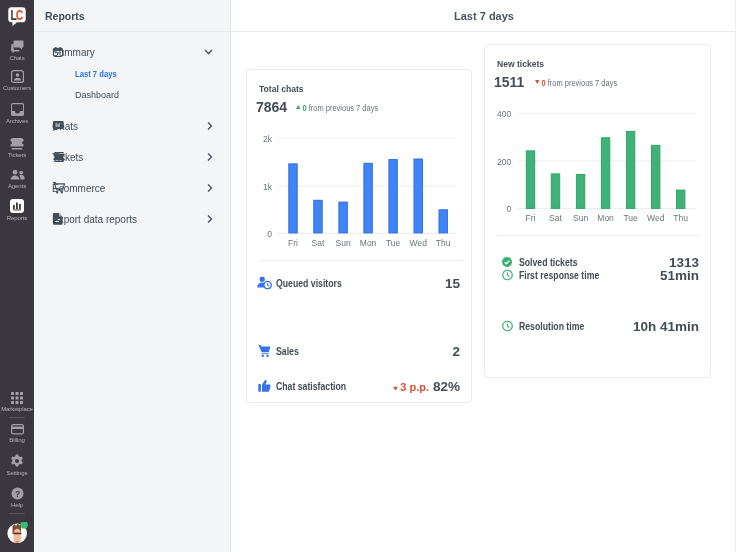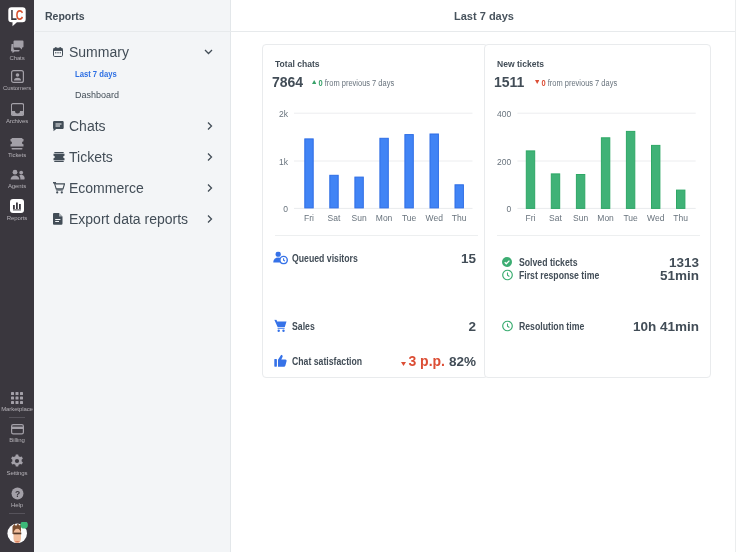--- a/index.html
+++ b/index.html
@@ -13,55 +13,55 @@
 .ritem svg { display:block; margin:0 auto; }
 .rlab { display:block; font-size:6px; color:#b5b2b8; line-height:7px; margin-top:2px; letter-spacing:-0.1px; }
 .rdiv { position:absolute; left:9px; width:16px; height:1px; background:#56535b; }
 
 
 #side { position:absolute; left:34px; top:0; width:197px; height:552px;
   background:#f3f5f7; border-right:1px solid #e3e7ea; }
 #side h1 { position:absolute; left:11px; top:10px; font-size:10.5px; font-weight:bold; color:#424d57; }
 .mrow { position:absolute; left:0; width:197px; height:20px; }
 .mico { position:absolute; left:19px; top:50%; transform:translateY(-50%); }
-.mtxt { position:absolute; left:35px; top:50%; transform:translateY(-50%);
-  font-size:14px; color:#424d57; white-space:nowrap; }
+.mtxt { position:absolute; left:18px; top:50%; transform:translateY(-50%);
+  font-size:10px; color:#424d57; white-space:nowrap; }
 .msub { position:absolute; left:41px; transform:translateY(-50%);
   font-size:9px; color:#424d57; white-space:nowrap; }
 .mchev { position:absolute; right:18px; top:50%; transform:translateY(-50%); }
 
 
 #main { position:absolute; left:232px; top:0; width:504px; height:552px; background:#fff; }
 #hdr { position:absolute; left:0; top:0; width:504px; height:31px; }
 #hdr span { position:absolute; left:0; right:0; top:10px; text-align:center;
   font-size:11px; font-weight:bold; color:#48535d; }
 #redge { position:absolute; left:735px; top:0; width:1px; height:552px; background:#ebedee; z-index:6; }
 #hline { position:absolute; left:35px; top:31px; width:701px; height:1px; background:#e7eaec; z-index:5; }
 
 .card { position:absolute; top:44px; height:334px; background:#fff;
   border:1px solid #e9ebed; border-radius:4px; }
-#card1 { left:30px; width:226px; }
+#card1 { left:14px; width:226px;margin-top:25px; }
 #card2 { left:252px; width:227px; }
 .ctitle { position:absolute; left:12px; top:13px; font-size:9.5px; font-weight:bold; color:#424d57;
   transform:scaleX(0.9); transform-origin:left top; }
 .cnum { position:absolute; left:9px; top:29px; font-size:14px; font-weight:bold; color:#424d57; }
 .trend { position:absolute; top:32.5px; font-size:8.5px; color:#68737d; white-space:nowrap;
   transform:scaleX(0.88); transform-origin:left top; }
 .trend .tri { display:inline-block; vertical-align:2px; }
 .tup { color:#38a169; font-weight:bold; }
 .tdown { color:#dc4e35; font-weight:bold; }
 .csvg { position:absolute; left:0; top:62px; }
 .sep { position:absolute; left:12px; top:190px; height:1px; background:#edeff0; }
 .srow { position:absolute; left:0; width:100%; height:24px; }
 .sico { position:absolute; top:50%; transform:translateY(-50%); }
 .slab { position:absolute; top:50%; transform:translateY(-50%) scaleX(0.87); transform-origin:left center;
   font-size:10px; font-weight:bold; color:#424d57; white-space:nowrap; }
 .sval { position:absolute; right:11px; top:50%; transform:translateY(-50%);
   font-size:13.5px; font-weight:bold; color:#424d57; white-space:nowrap; }
-.pchange { font-size:14px; font-weight:bold; margin-right:4px; }
+.pchange { font-size:11px; font-weight:bold; margin-right:4px; }
 .pdown { color:#dc4e35; }
 .pup { color:#38a169; }
 #foot { position:absolute; left:0; right:0; top:387px; text-align:center;
   font-size:8px; color:#8d959c; }
 </style>
 </head>
 <body>
 <div id="stage">
   <div id="hline"></div>
   <div id="redge"></div>

